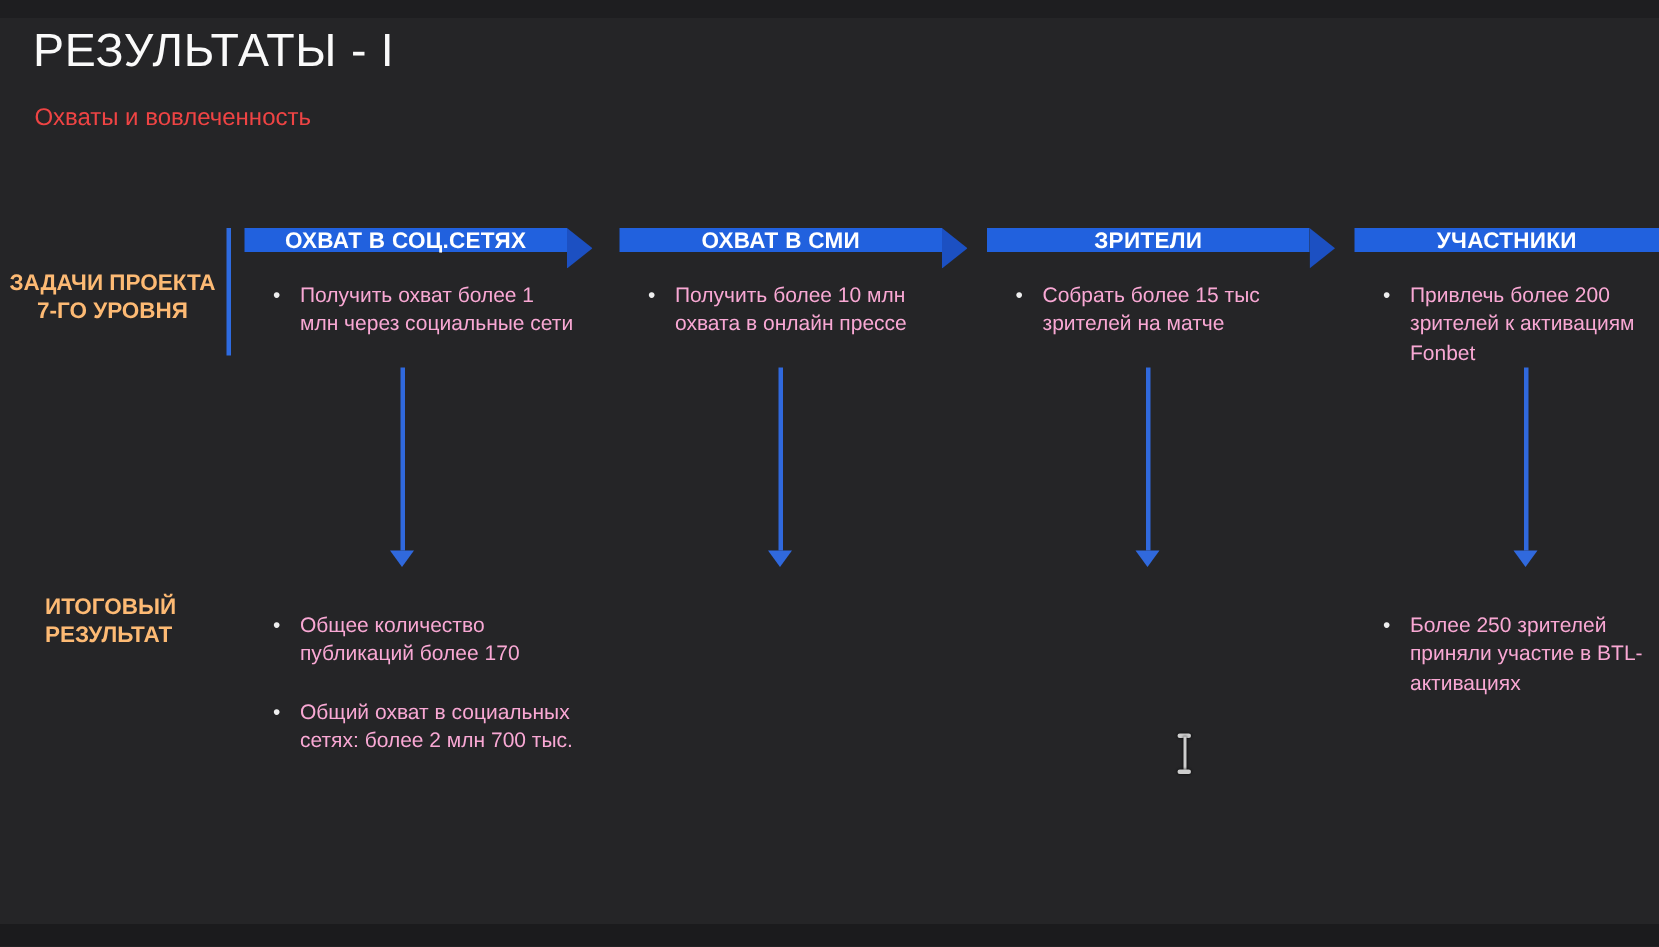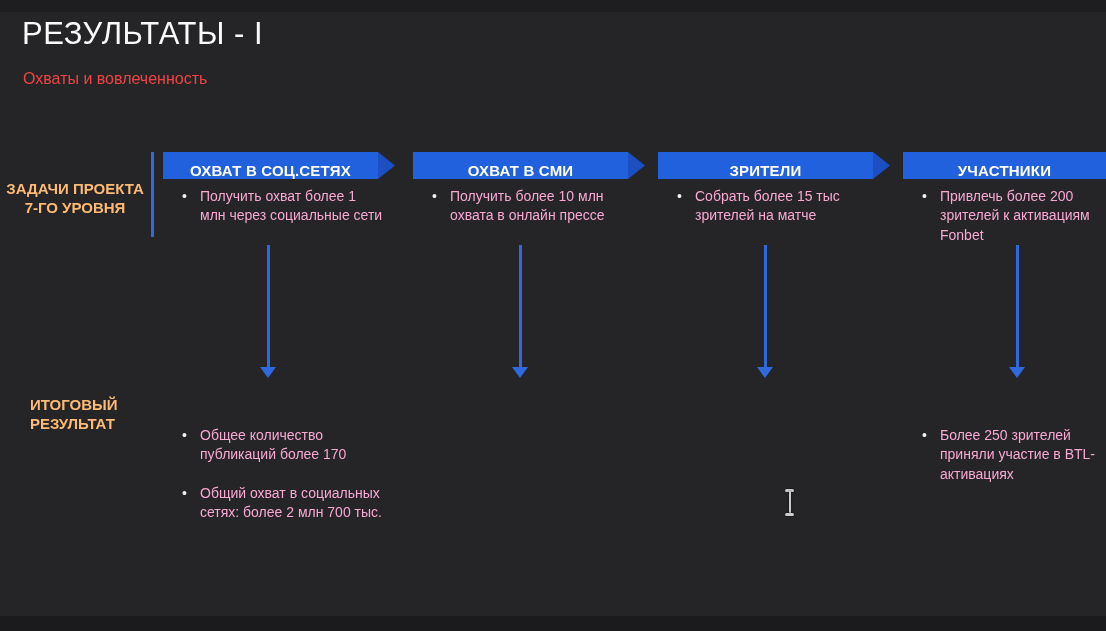--- a/index.html
+++ b/index.html
@@ -32,39 +32,39 @@
     background:#2e6be0;
   }
 
   .col{position:absolute;top:0;width:238px;height:631px;}
   .col.c1{left:163px;}
   .col.c2{left:413px;}
   .col.c3{left:658px;}
   .col.c4{left:903px;}
 
   .banner{
-    position:absolute;top:152px;left:0;height:27px;width:215px;
+    position:absolute;top:152px;left:0;height:16px;width:215px;
     background:#2161de;
-    display:flex;align-items:flex-end;justify-content:center;
+    display:flex;align-items:flex-start;justify-content:center;
   }
   .col.c4 .banner{width:203px;}
   .banner .tip{
     position:absolute;left:100%;top:0;width:17px;height:27px;
     background:#1c50c2;
     clip-path:polygon(0 0, 100% 50%, 0 100%);
   }
   .banner span{
     font-size:15px;font-weight:700;color:#ffffff;letter-spacing:0.2px;white-space:nowrap;
   }
 
   ul.bullets{
     position:absolute;left:0;margin:0;padding:0;list-style:none;width:228px;
   }
   ul.bullets.tasks{top:187px;}
-  ul.bullets.results{top:426px;}
+  ul.bullets.results{top:407px;}
   ul.bullets li{
     position:relative;padding:0 6px 0 37px;margin:0 0 19px 0;
     font-size:14px;font-weight:400;line-height:1.38;color:#f9a8d4;
   }
   ul.bullets li::before{
     content:"•";position:absolute;left:19px;top:0;
     font-size:14px;color:#efefef;
   }
 
   .down-arrow{position:absolute;top:245px;width:16px;height:133px;}

